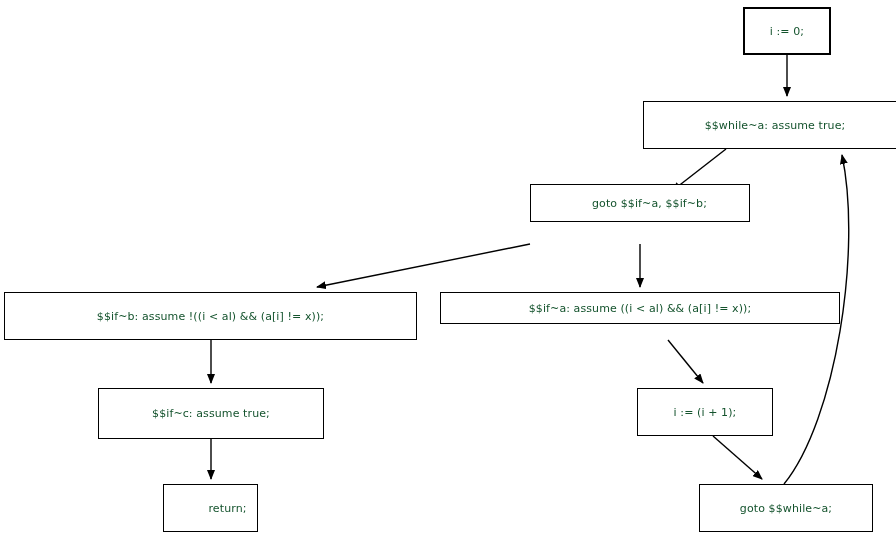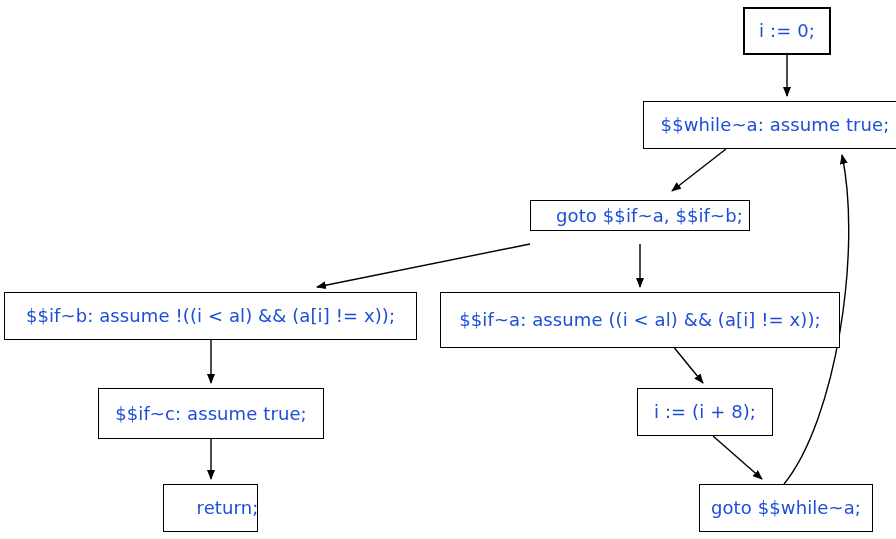--- a/index.html
+++ b/index.html
@@ -26,23 +26,23 @@
     pointer-events: none;
   }
   .node {
     position: absolute;
     box-sizing: border-box;
     background: #ffffff;
     border: 1px solid #000000;
     display: flex;
     align-items: center;
     justify-content: center;
-    color: #1d4ed8;
+    color: #14532d;
     font-family: "DejaVu Sans", sans-serif;
-    font-size: 18px;
+    font-size: 11px;
     line-height: 1;
     white-space: nowrap;
     letter-spacing: 0.1px;
   }
   .node.entry {
     border-width: 2px;
   }
   .node-label {
     display: block;
     padding: 0 2px;
@@ -72,34 +72,34 @@
       </g>
   </svg>
 
   <div id="nodes-group">
       <div class="node entry" style="left: 743px; top: 7px; width: 88px; height: 48px;">
         <span class="node-label">i := 0;</span>
       </div>
       <div class="node" style="left: 627px; top: 101px; width: 264px; height: 48px; margin-left: 16px;">
         <span class="node-label">$$while~a: assume true;</span>
       </div>
-      <div class="node" style="left: 530px; top: 200px; width: 220px; height: 31px; padding-left: 19px;">
+      <div class="node" style="left: 530px; top: 184px; width: 220px; height: 38px; padding-left: 19px;">
         <span class="node-label">goto $$if~a, $$if~b;</span>
       </div>
       <div class="node" style="left: 4px; top: 292px; width: 413px; height: 48px;">
         <span class="node-label">$$if~b: assume !((i &lt; al) &amp;&amp; (a[i] != x));</span>
       </div>
-      <div class="node" style="left: 440px; top: 292px; width: 400px; height: 56px;">
+      <div class="node" style="left: 440px; top: 292px; width: 400px; height: 32px;">
         <span class="node-label">$$if~a: assume ((i &lt; al) &amp;&amp; (a[i] != x));</span>
       </div>
       <div class="node" style="left: 98px; top: 388px; width: 226px; height: 51px;">
         <span class="node-label">$$if~c: assume true;</span>
       </div>
       <div class="node" style="left: 637px; top: 388px; width: 136px; height: 48px;">
-        <span class="node-label">i := (i + 8);</span>
+        <span class="node-label">i := (i + 1);</span>
       </div>
       <div class="node" style="left: 163px; top: 484px; width: 95px; height: 48px; padding-left: 34px;">
         <span class="node-label">return;</span>
       </div>
       <div class="node" style="left: 699px; top: 484px; width: 174px; height: 48px; text-align: right;">
         <span class="node-label">goto $$while~a;</span>
       </div>
     </div>
 
 </div>

